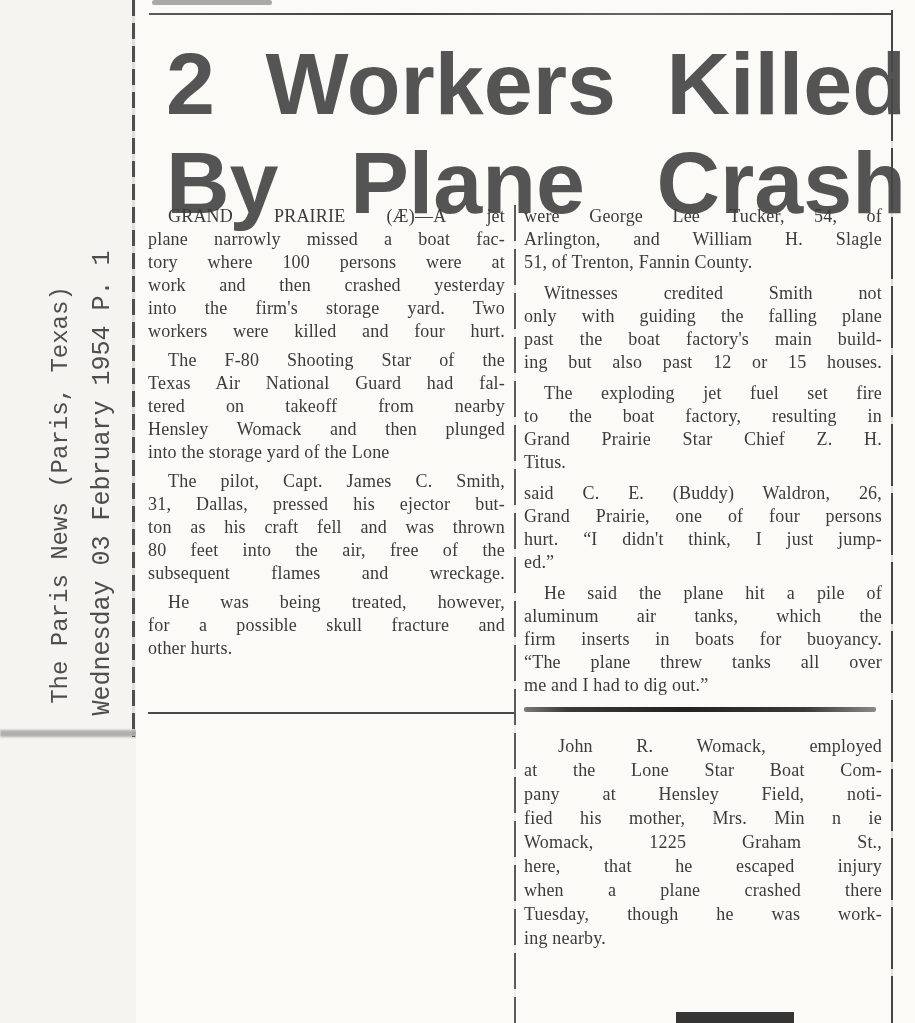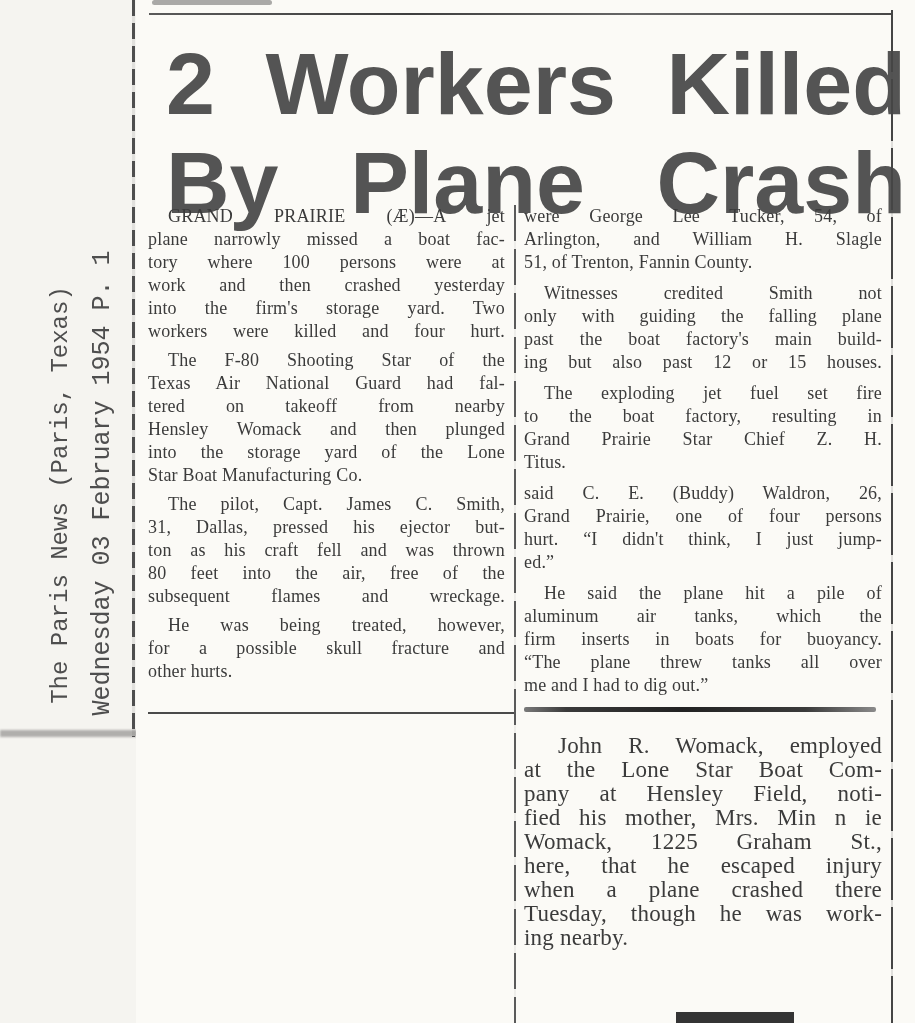--- a/index.html
+++ b/index.html
@@ -78,21 +78,21 @@
   .col-right .para{margin-bottom:8px;}
   .line{
     text-align:justify;
     -moz-text-align-last:justify;
     text-align-last:justify;
   }
   .para.flush .line:last-child{
     -moz-text-align-last:left;
     text-align-last:left;
   }
-  .para.sub{font-size:23px;line-height:24px;}
+  .para.sub{font-size:18px;line-height:24px;}
   .thick-divider{
     height:5px;margin:10px 6px 22px 0;
     background:linear-gradient(90deg,#7a7a7a 0,#3a3a3a 12%,#222 45%,#3a3a3a 80%,#8a8a8a 100%);
     border-radius:2px;
   }
   .left-col-rule{
     position:absolute;left:148px;top:712px;width:368px;height:2px;
     background:var(--rule);
   }
   .col-divider{
@@ -137,21 +137,20 @@
         <div class="line">work and then crashed yesterday</div>
         <div class="line">into the firm's storage yard. Two</div>
         <div class="line">workers were killed and four hurt.</div>
       </div>
       <div class="para flush">
         <div class="line" style="padding-left: 20px;">The F-80 Shooting Star of the</div>
         <div class="line">Texas Air National Guard had fal-</div>
         <div class="line">tered on takeoff from nearby</div>
         <div class="line">Hensley Womack and then plunged</div>
         <div class="line">into the storage yard of the Lone</div>
-        <div class="line">Star Boat Manufacturing Co.</div>
       </div>
       <div class="para">
         <div class="line" style="padding-left: 20px;">The pilot, Capt. James C. Smith,</div>
         <div class="line">31, Dallas, pressed his ejector but-</div>
         <div class="line">ton as his craft fell and was thrown</div>
         <div class="line">80 feet into the air, free of the</div>
         <div class="line">subsequent flames and wreckage.</div>
       </div>
       <div class="para flush">
         <div class="line" style="padding-left: 20px;">He was being treated, however,</div>

